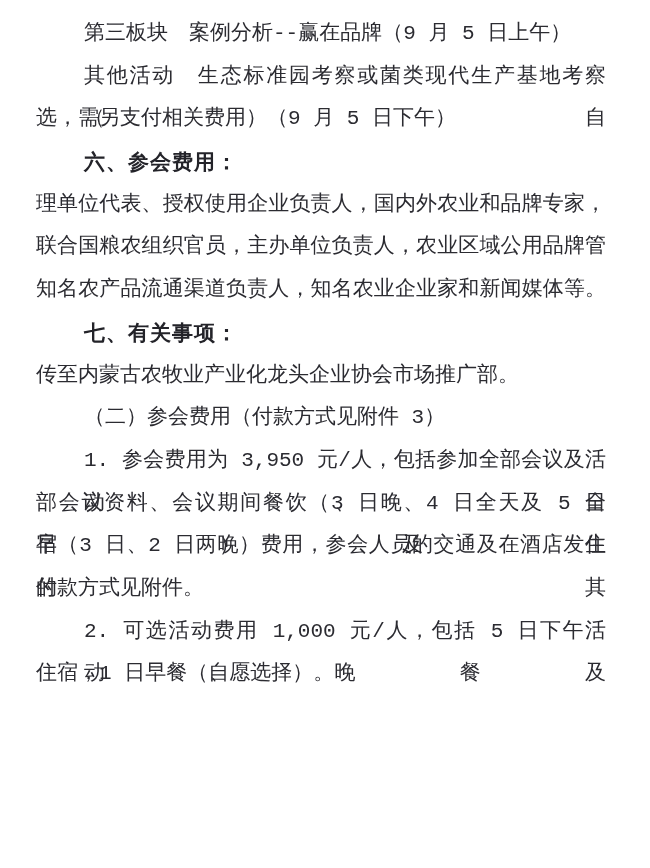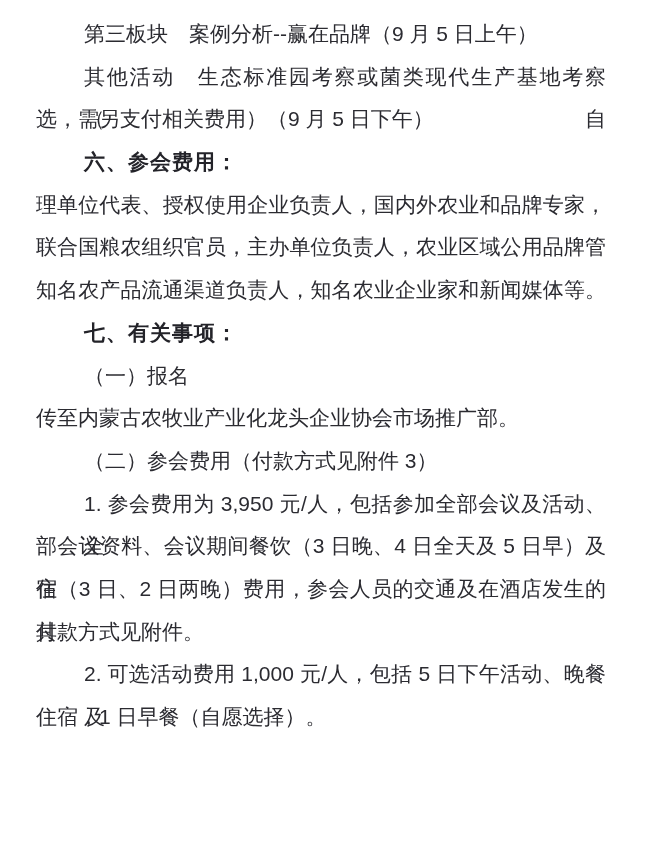--- a/index.html
+++ b/index.html
@@ -12,21 +12,21 @@
     width: 650px;
     height: 868px;
     background: #ffffff;
     box-sizing: border-box;
     padding: 13px 44px 0 36px;
     overflow: hidden;
   }
   .line {
     height: 42.7px;
     line-height: 42.7px;
-    font-family: Liberation Sans, sans-serif;
+    font-family: Liberation Mono, monospace;
     font-size: 21px;
     color: #2b2b31;
     text-align: left;
     white-space: normal;
   }
   .line.indent {
     padding-left: 48px;
   }
   .line.justify {
     text-align: justify;
@@ -45,21 +45,20 @@
 
 <div class="page">
   <div class="line indent">第三板块　案例分析--赢在品牌（9 月 5 日上午）</div>
   <div class="line indent justify">其他活动　生态标准园考察或菌类现代生产基地考察（自</div>
   <div class="line">选，需另支付相关费用）（9 月 5 日下午）</div>
   <div class="line indent heading">六、参会费用：</div>
   <div class="line justify">理单位代表、授权使用企业负责人，国内外农业和品牌专家，</div>
   <div class="line justify">联合国粮农组织官员，主办单位负责人，农业区域公用品牌管</div>
   <div class="line justify">知名农产品流通渠道负责人，知名农业企业家和新闻媒体等。</div>
   <div class="line indent heading">七、有关事项：</div>
-  <div class="line indent">（一）报名</div>
   <div class="line">传至内蒙古农牧业产业化龙头企业协会市场推广部。</div>
   <div class="line indent">（二）参会费用（付款方式见附件 3）</div>
   <div class="line indent justify">1. 参会费用为 3,950 元/人，包括参加全部会议及活动、全</div>
   <div class="line justify">部会议资料、会议期间餐饮（3 日晚、4 日全天及 5 日早）及住</div>
   <div class="line justify">宿（3 日、2 日两晚）费用，参会人员的交通及在酒店发生的其</div>
   <div class="line">付款方式见附件。</div>
   <div class="line indent justify">2. 可选活动费用 1,000 元/人，包括 5 日下午活动、晚餐及</div>
   <div class="line">住宿，1 日早餐（自愿选择）。</div>
 </div>
 

